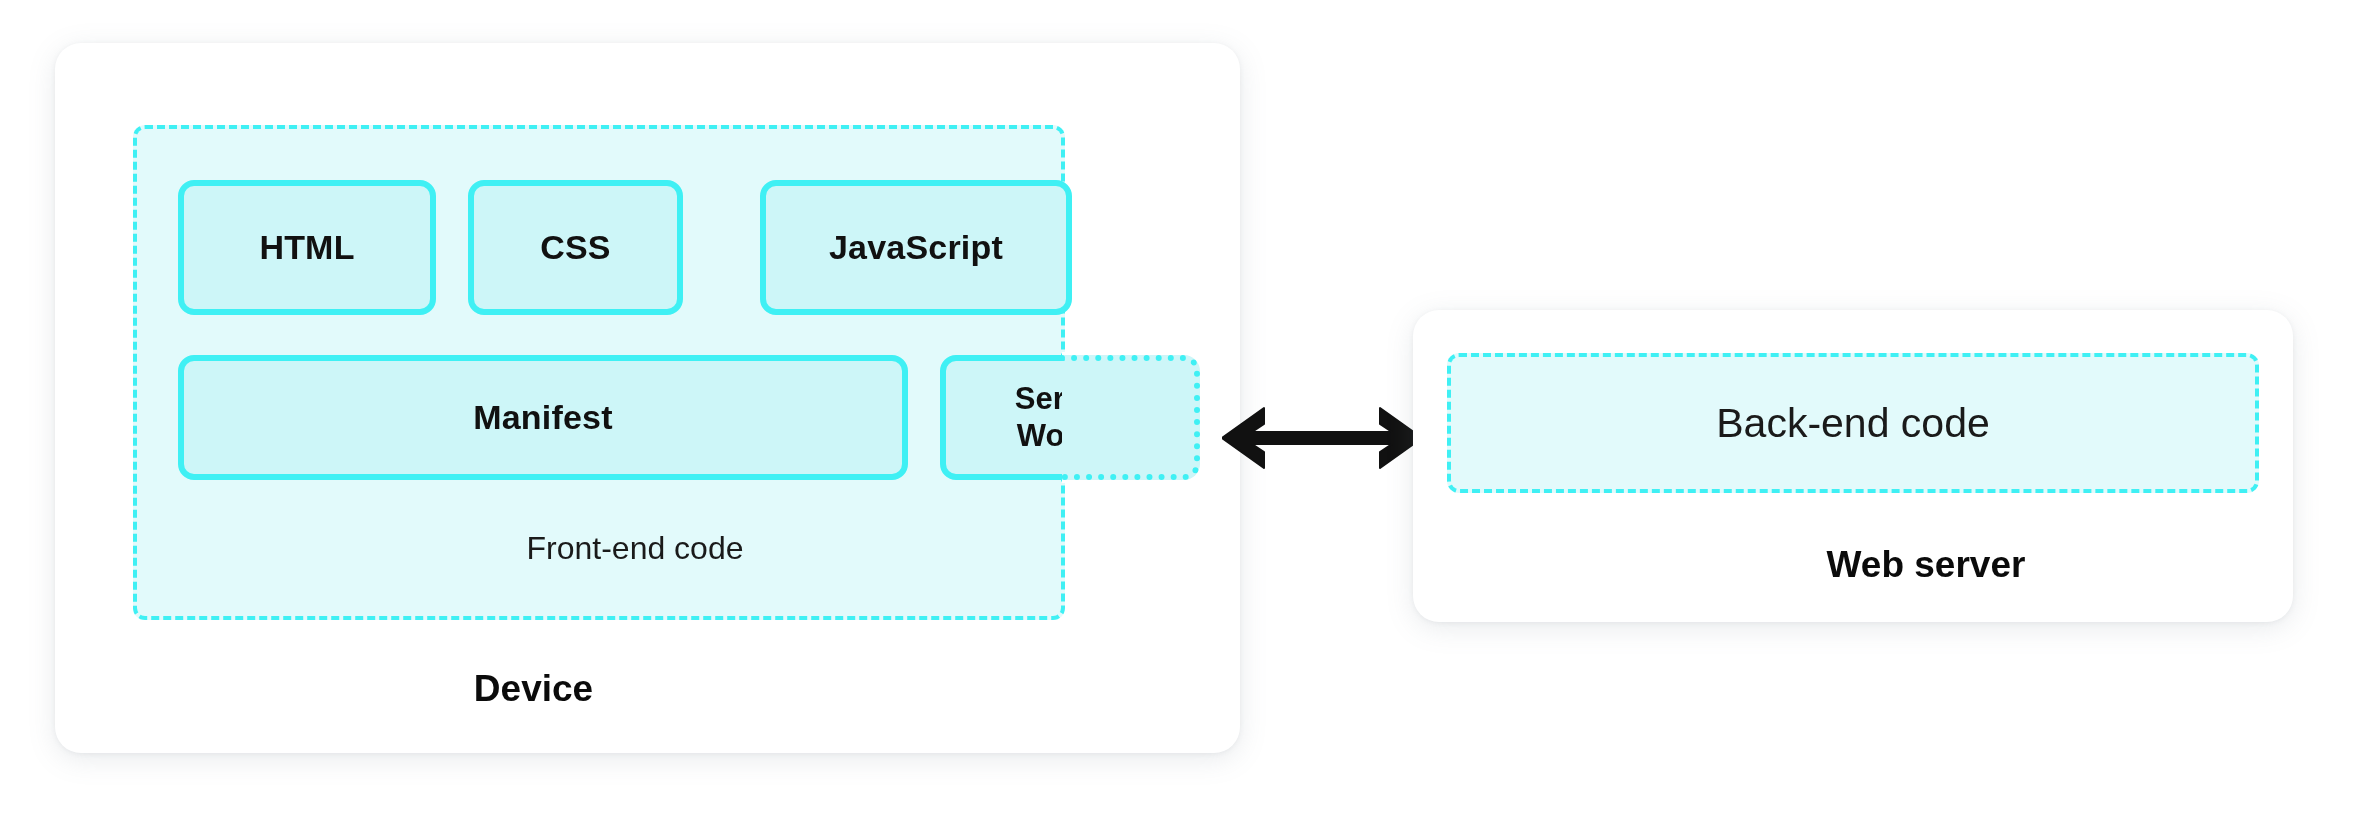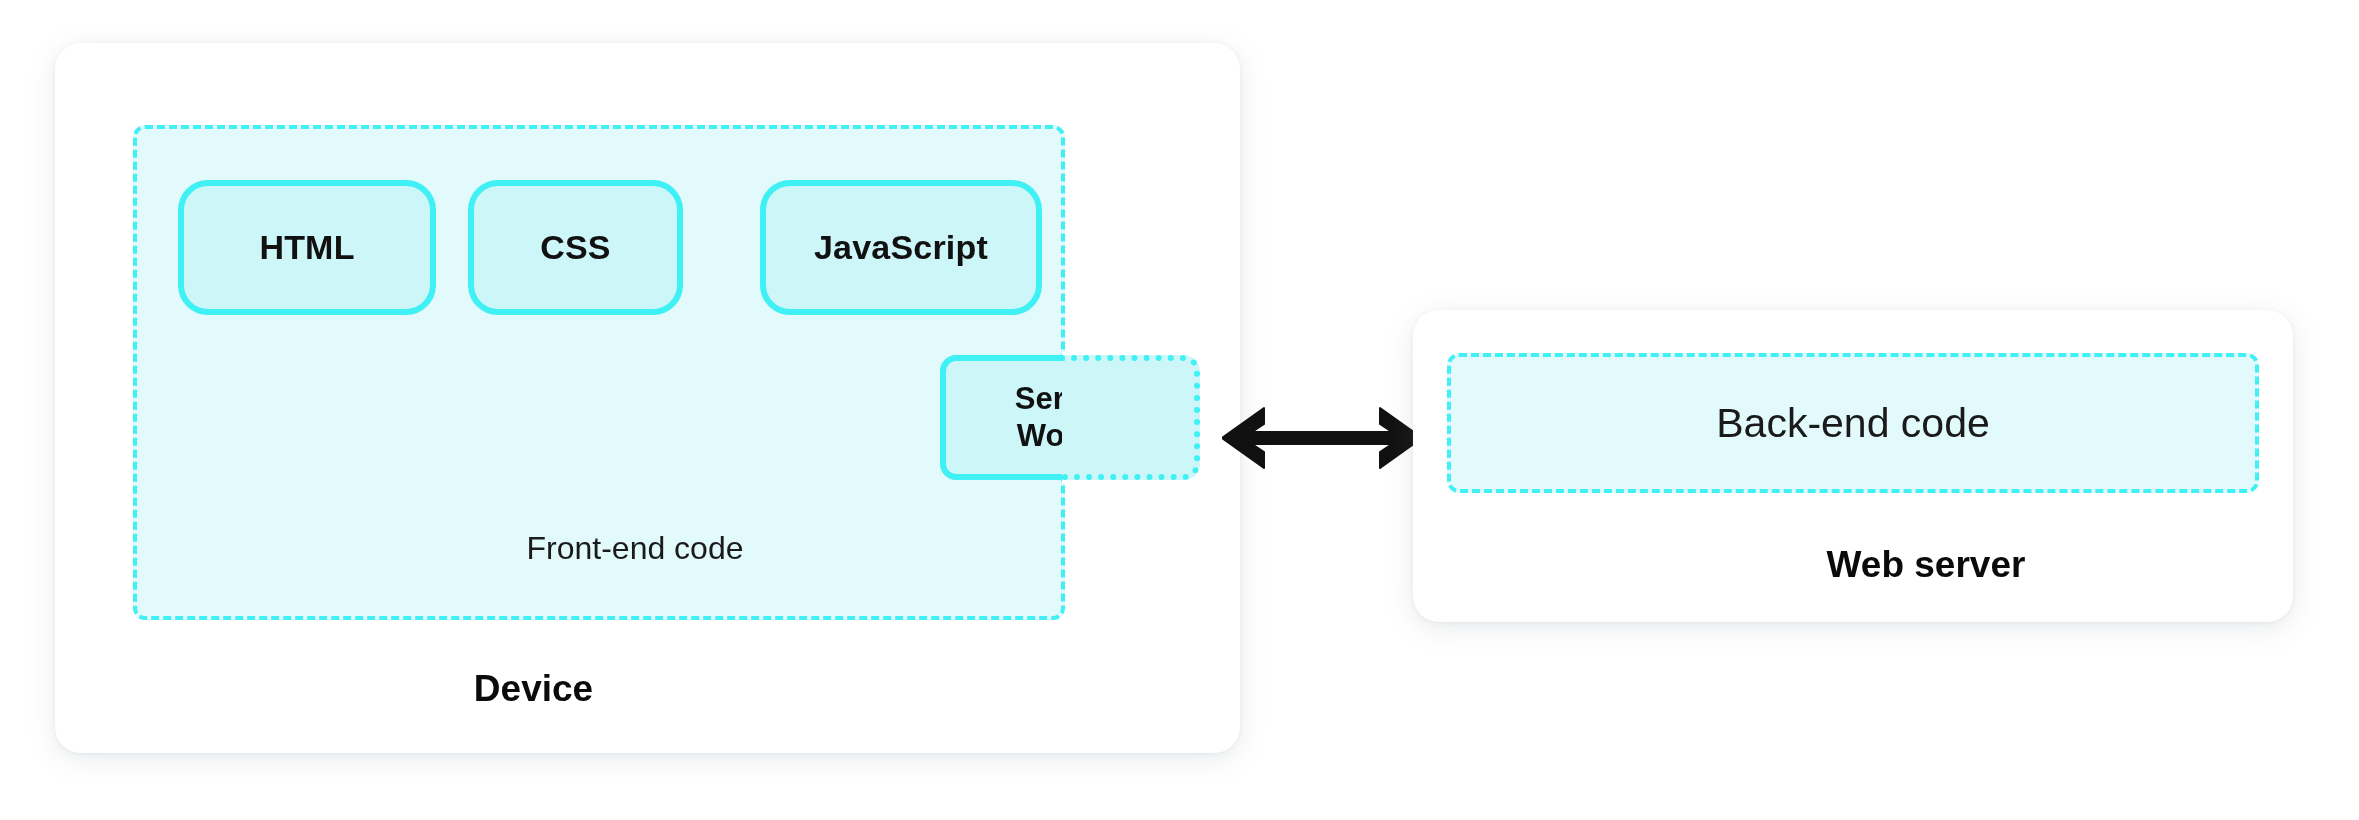--- a/index.html
+++ b/index.html
@@ -58,33 +58,33 @@
     top: 353px;
     width: 812px;
     height: 140px;
   }
 
   
   .tech-box {
     position: absolute;
     background: #cdf6f8;
     border: 6px solid #3ff0f4;
-    border-radius: 30px;
+    border-radius: 16px;
     box-sizing: border-box;
     display: flex;
     align-items: center;
     justify-content: center;
     color: #111111;
     font-weight: bold;
     font-size: 34px;
     letter-spacing: 0.2px;
   }
   #box-html   { left: 178px; top: 180px;  width: 258px; height: 135px; }
   #box-css    { left: 468px; top: 180px;  width: 215px; height: 135px; }
-  #box-js     { left: 760px; top: 180px;  width: 282px; height: 135px; }
+  #box-js     { left: 760px; top: 180px;  width: 312px; height: 135px; }
   #box-manifest {
     left: 178px; top: 355px; width: 730px; height: 125px;
   }
 
   
   #box-serviceworker {
     position: absolute;
     left: 940px;
     top: 355px;
     width: 260px;
@@ -178,20 +178,21 @@
 
 <div id="stage">
 
   <div id="device-card" class="card"></div>
 
   <div id="frontend-region" class="dashed-region"></div>
 
   <div id="box-html" class="tech-box">HTML</div>
   <div id="box-css" class="tech-box">CSS</div>
   <div id="box-js" class="tech-box">JavaScript</div>
+  <div id="box-manifest" class="tech-box">Manifest</div>
 
   <div id="box-serviceworker">
     <span>
       <span>Service</span><br>
       <span>Worker</span>
     </span>
   </div>
   <div id="sw-solid-mask"></div>
   <div id="sw-dotted-fill"></div>
   <div id="sw-dotted-overlay"></div>

